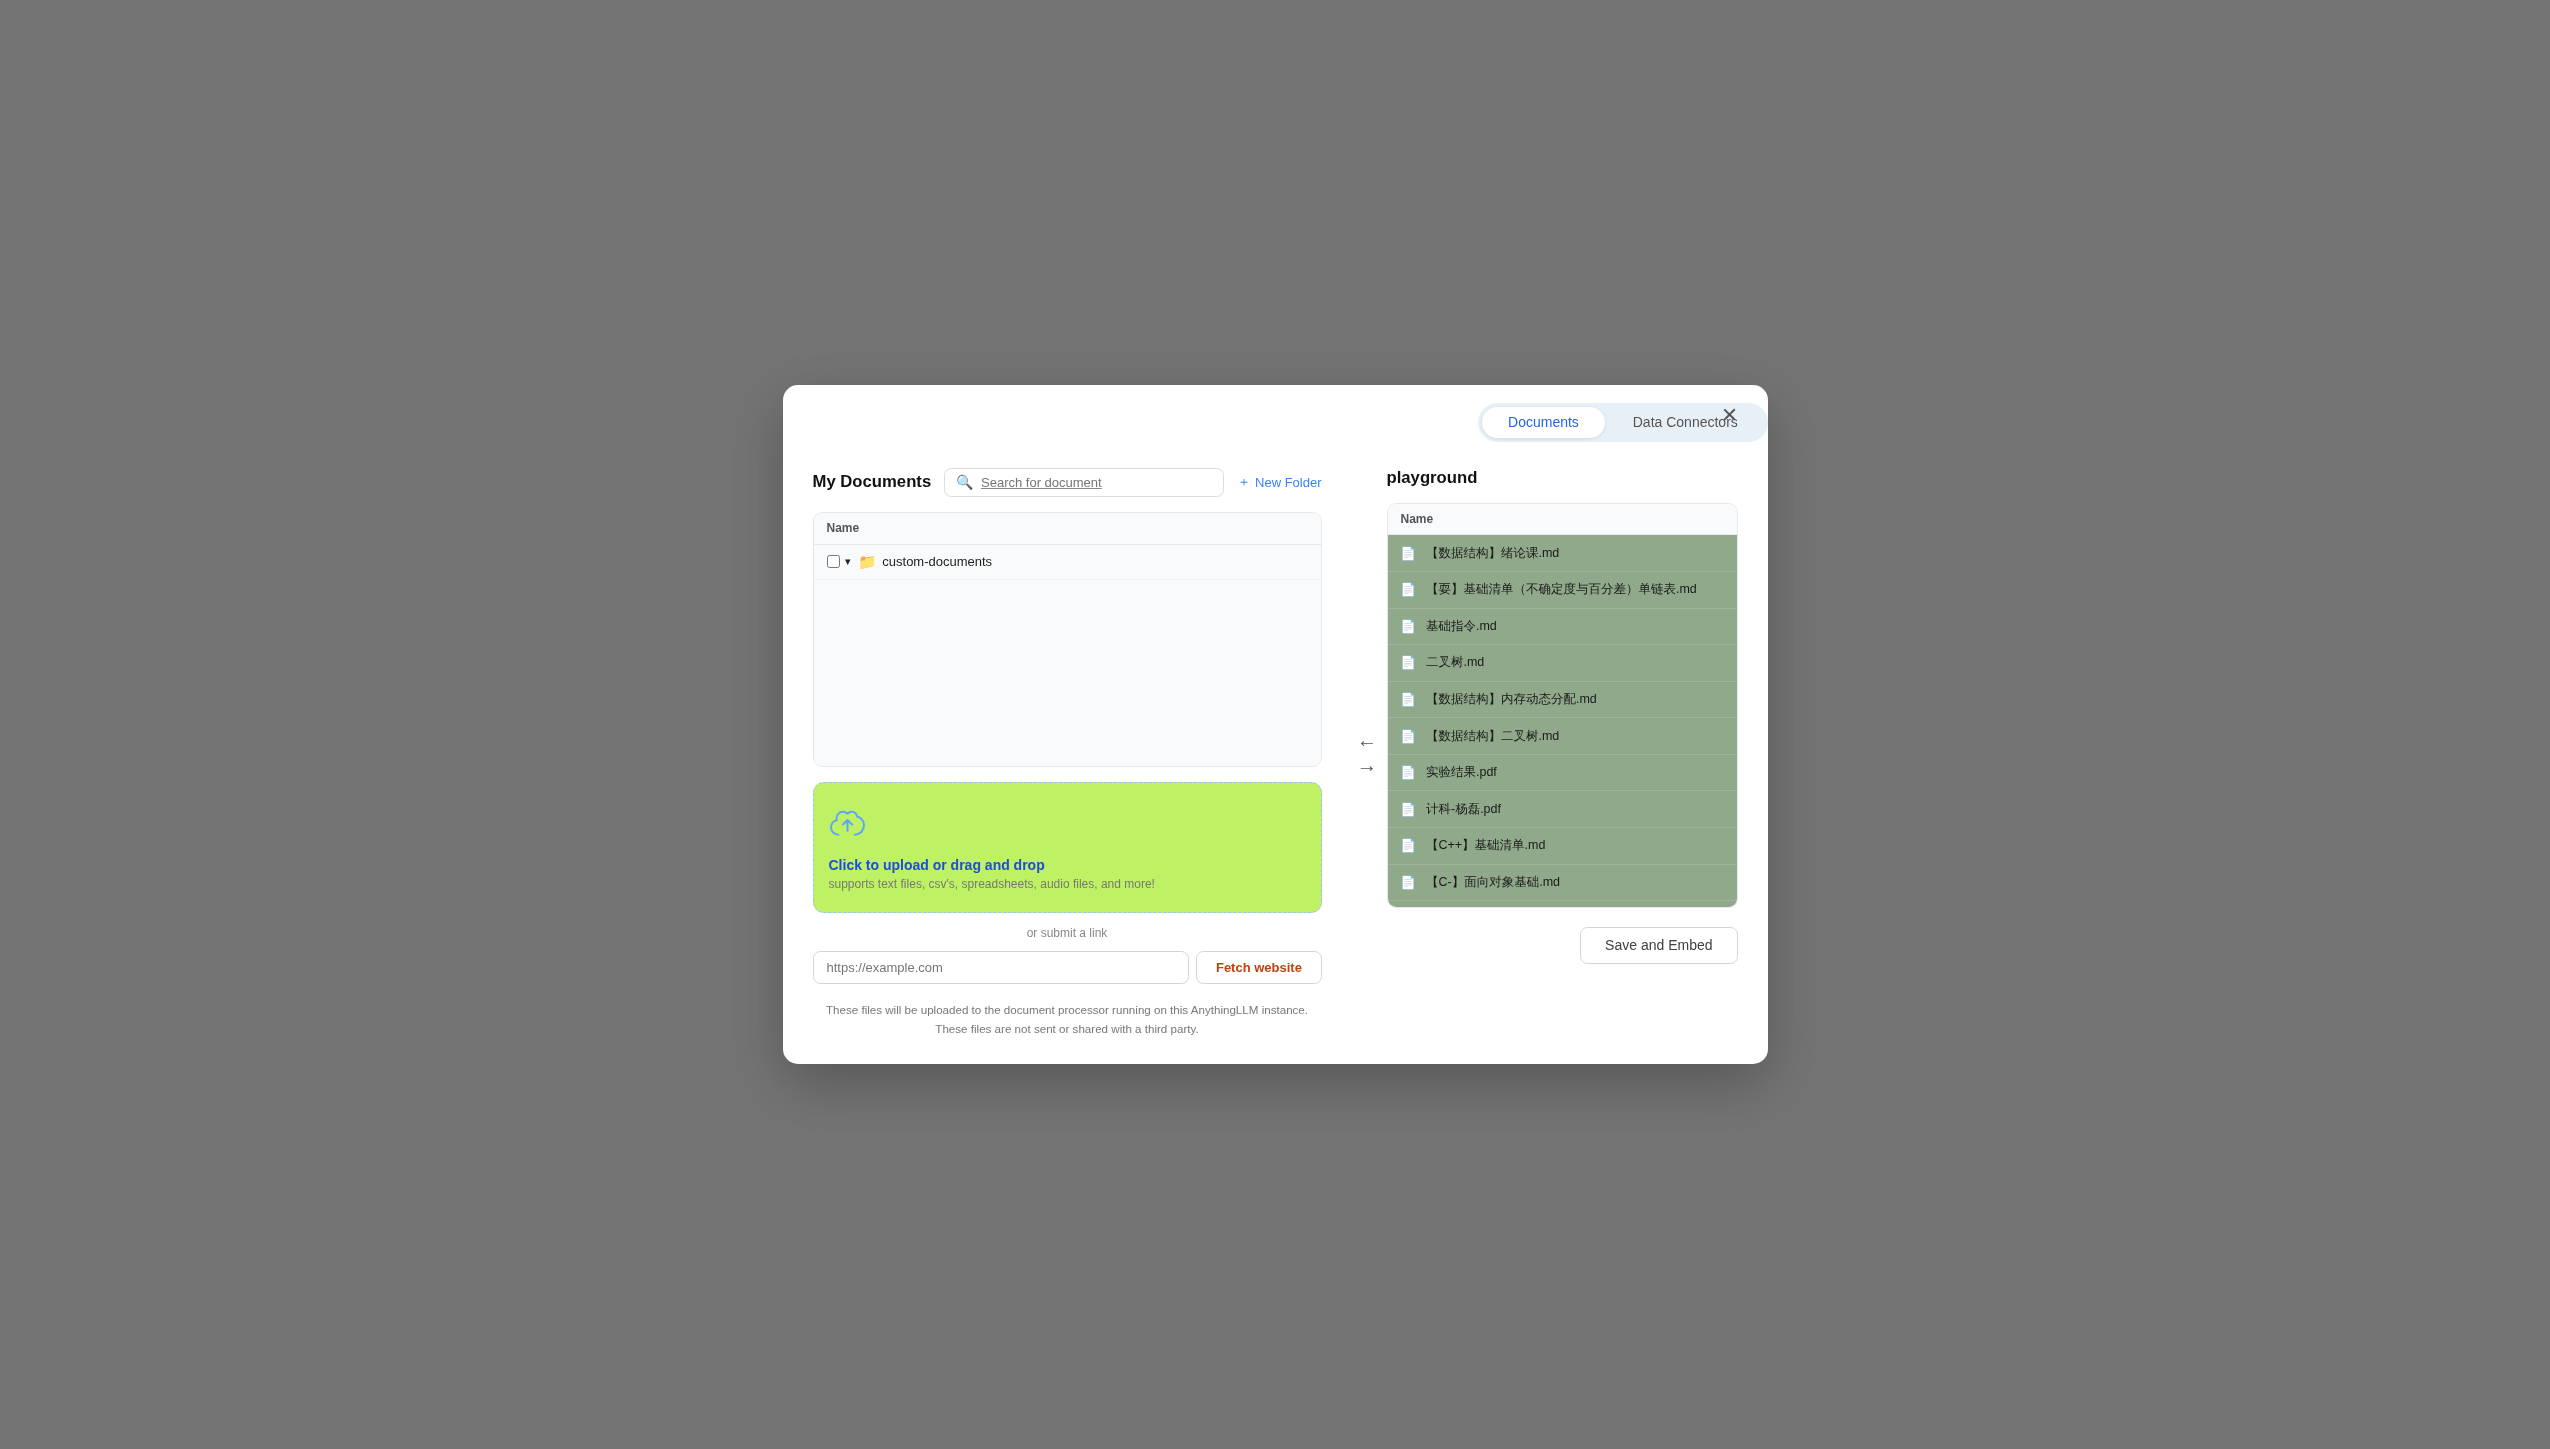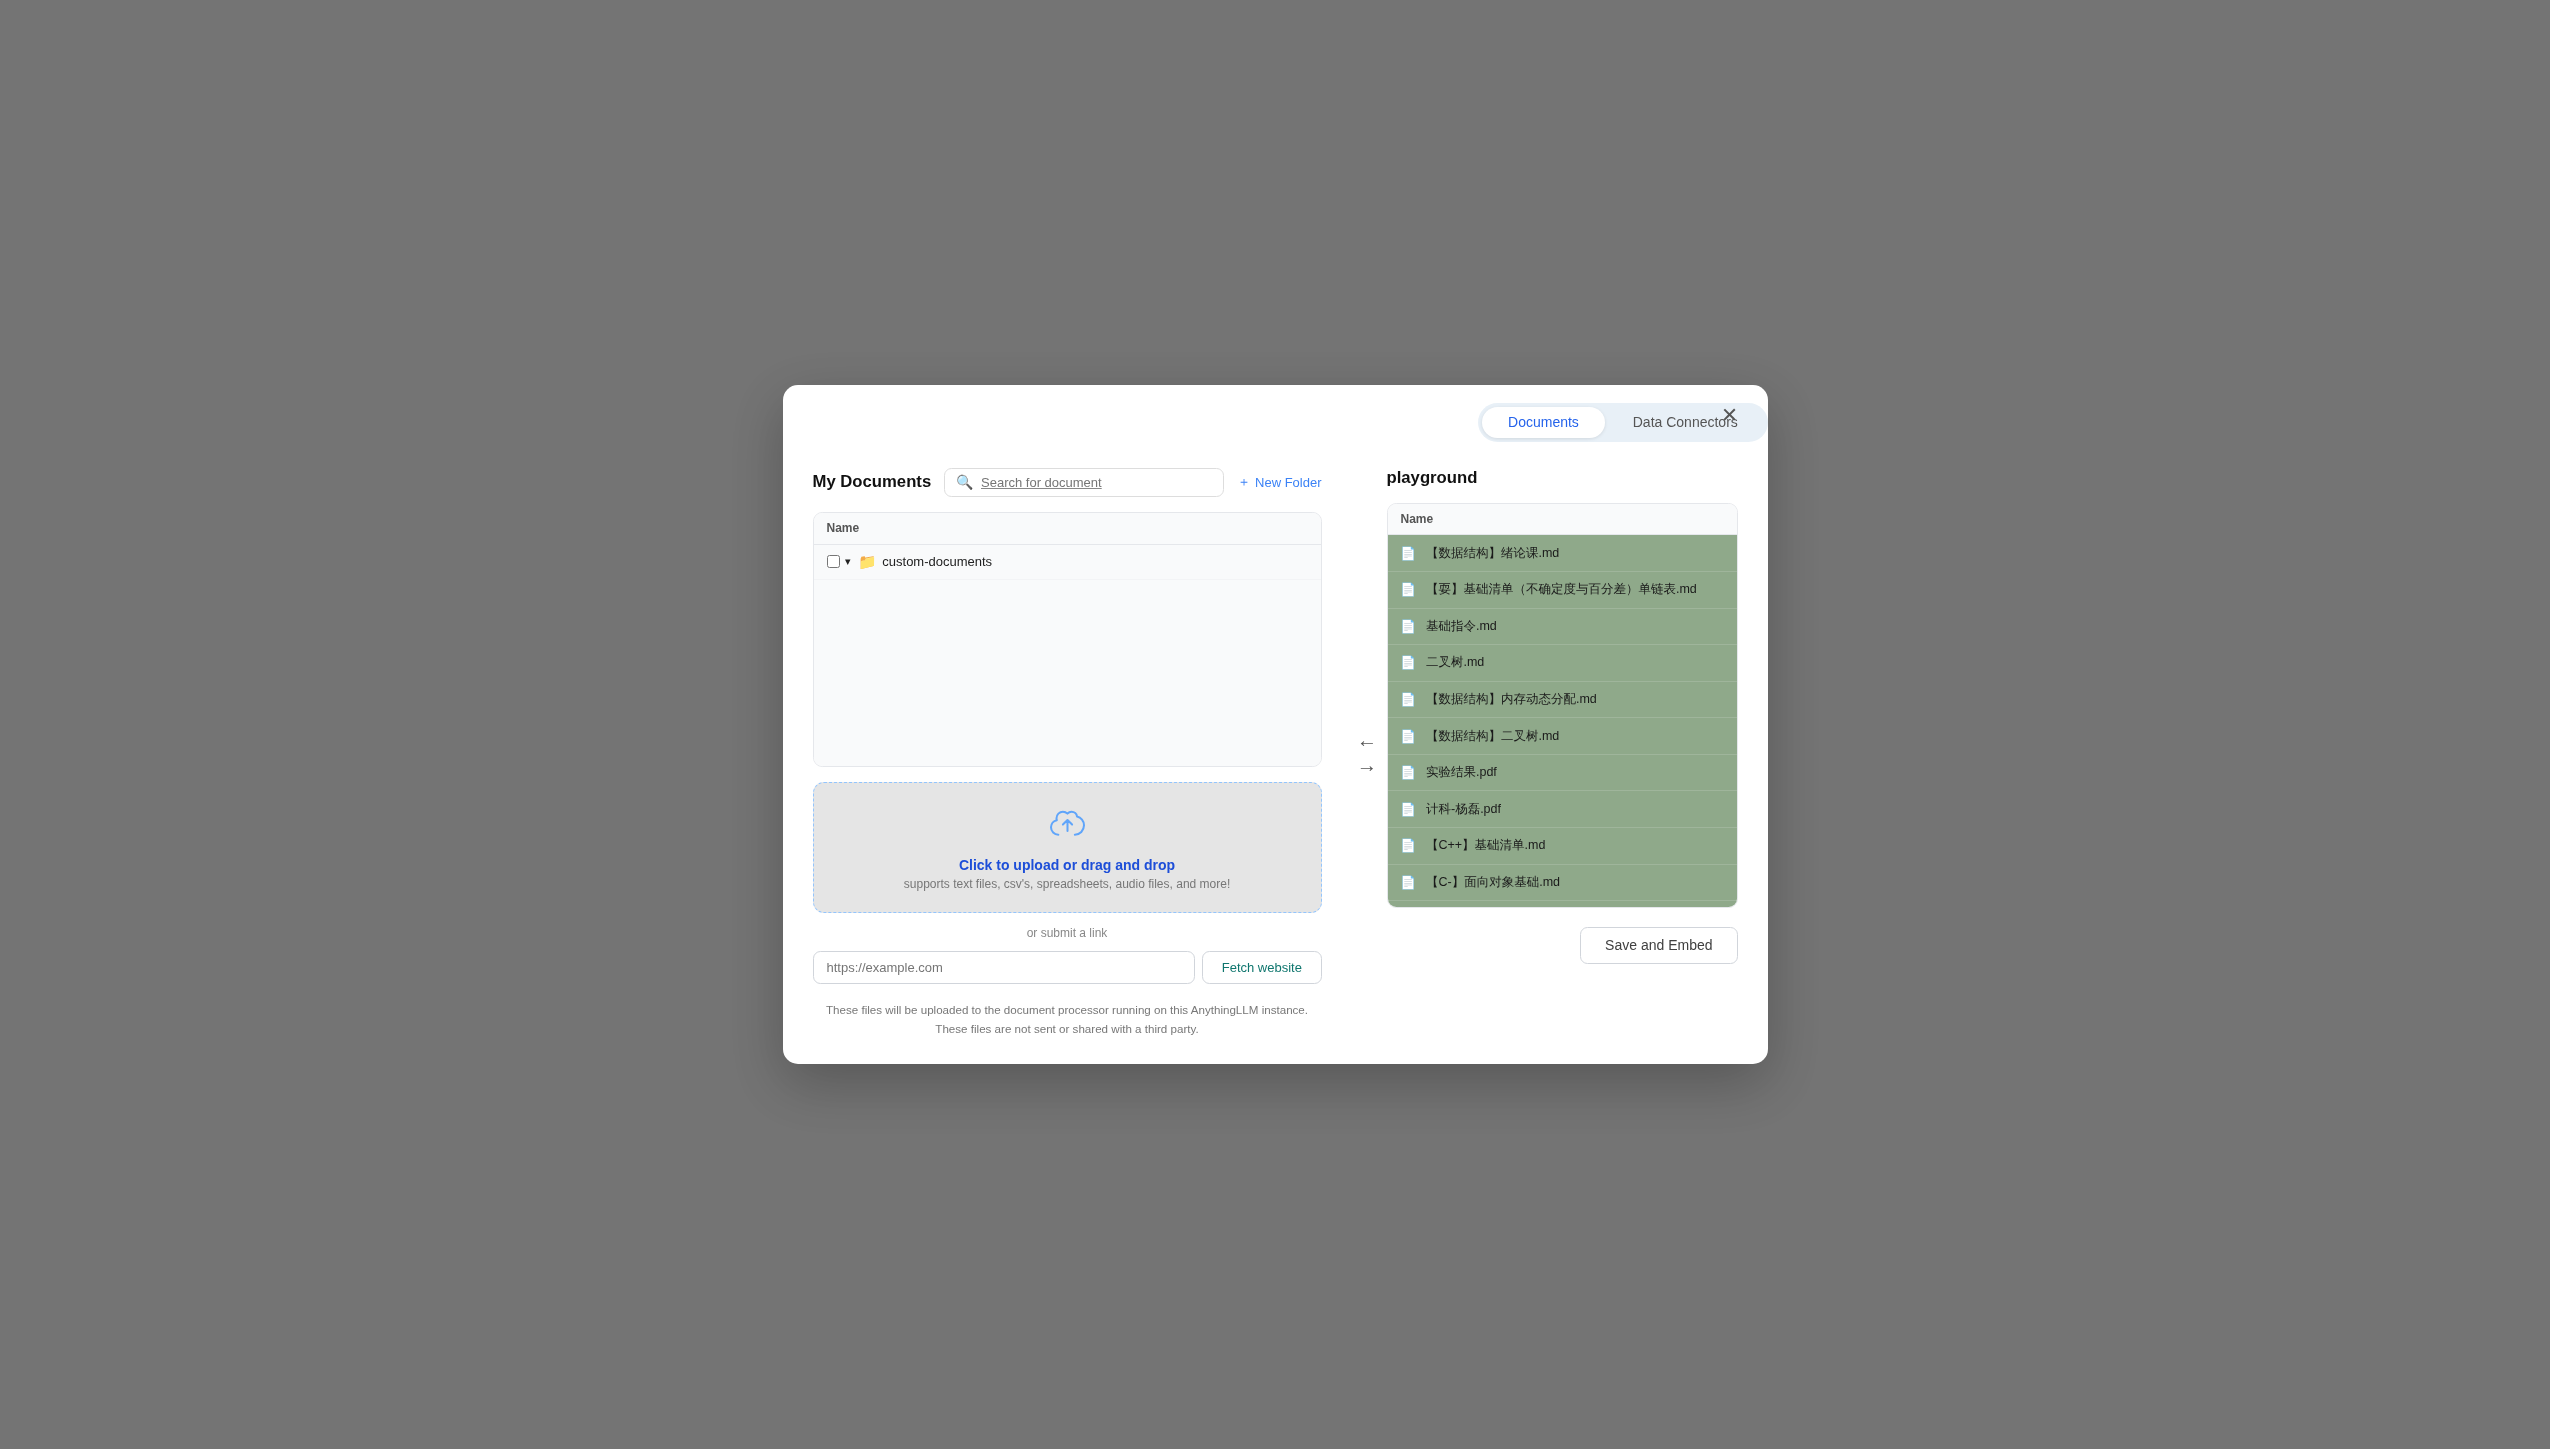--- a/index.html
+++ b/index.html
@@ -196,23 +196,23 @@
 
     .empty-area {
       height: 186px;
       background: #f9fafb;
     }
 
     
     .upload-area {
       border: 1.9px dashed #93c5fd;
       border-radius: 11px;
-      background: #e5e5e5;
+      background: #bef264;
       padding: 26px 15px 20.4px 15px;
-      text-align: center;
+      text-align: left;
       margin-bottom: 13px;
       cursor: pointer;
     }
 
     .upload-icon {
       font-size: 30px;
       color: #60a5fa;
       margin-bottom: 7.4px;
     }
 
@@ -251,22 +251,22 @@
       outline: none;
     }
 
     .fetch-btn {
       border: 0.9px solid #d1d5db;
       background: #fff;
       border-radius: 7.4px;
       padding: 8.4px 18.6px;
       font-size: 13px;
       cursor: pointer;
-      color: #0f766e;
-      font-weight: 400;
+      color: #c2410c;
+      font-weight: 700;
     }
 
     .disclaimer {
       font-size: 11.6px;
       color: #777;
       text-align: center;
       line-height: 1.6;
     }
 
     

